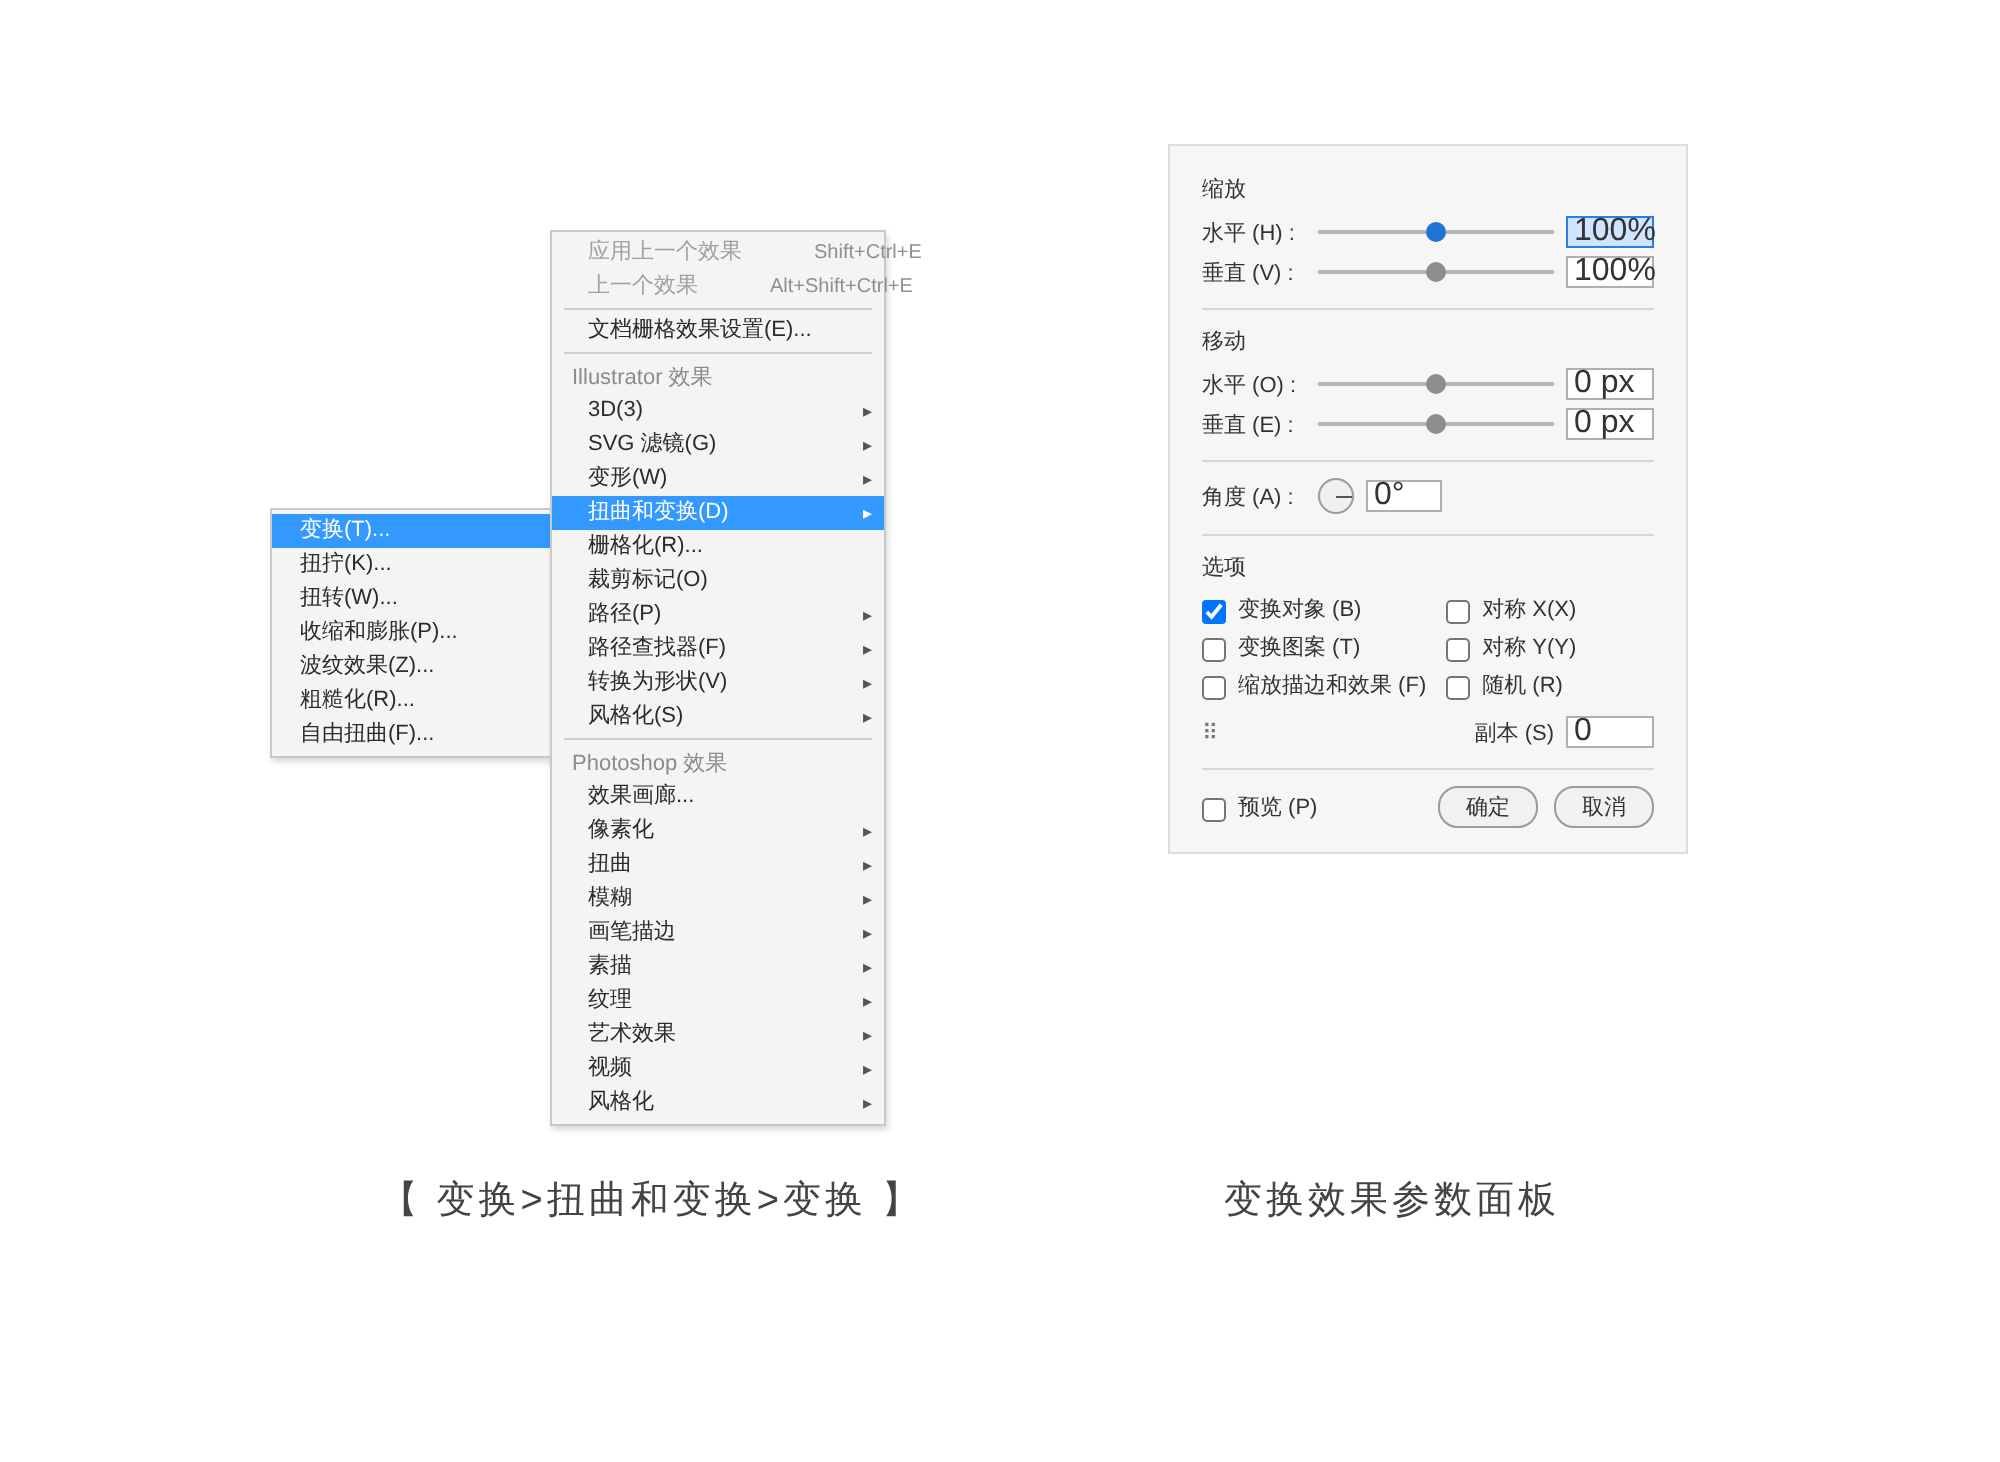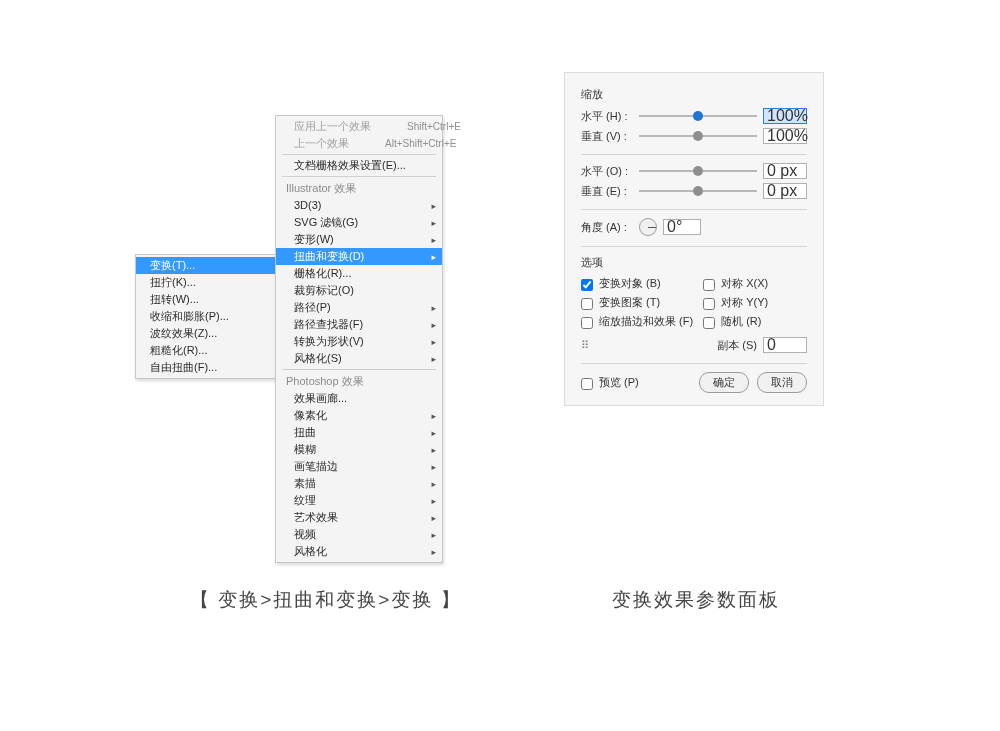--- a/index.html
+++ b/index.html
@@ -61,21 +61,21 @@
     position: absolute;
     left: 275px;
     top: 115px;
     width: 168px;
   }
   .menu-top .menu-item { padding-left:18px; }
 
   
   .dialog {
     position: absolute;
-    left: 564px;
+    left: 584px;
     top: 72px;
     width: 260px;
     padding: 14px 16px 12px 16px;
     background: #f6f6f6;
     border: 1px solid #dcdcdc;
     font-size: 11px;
     color: #333;
   }
   .group { margin-bottom: 10px; }
   .group .ghdr { font-size: 11px; color: #333; margin-bottom: 6px; }
@@ -225,20 +225,21 @@
       <span class="lbl">垂直 (V) :</span>
       <div class="slider-track">
           <div class="slider-thumb gray" style="left:50%"></div>
         </div>
       <div class="valbox">100%</div>
     </div>
   </div>
   <div class="gsep"></div>
 
   <div class="group">
+    <div class="ghdr">移动</div>
     <div class="row">
       <span class="lbl">水平 (O) :</span>
       <div class="slider-track">
           <div class="slider-thumb gray" style="left:50%"></div>
         </div>
       <div class="valbox">0 px</div>
     </div>
     <div class="row">
       <span class="lbl">垂直 (E) :</span>
       <div class="slider-track">

